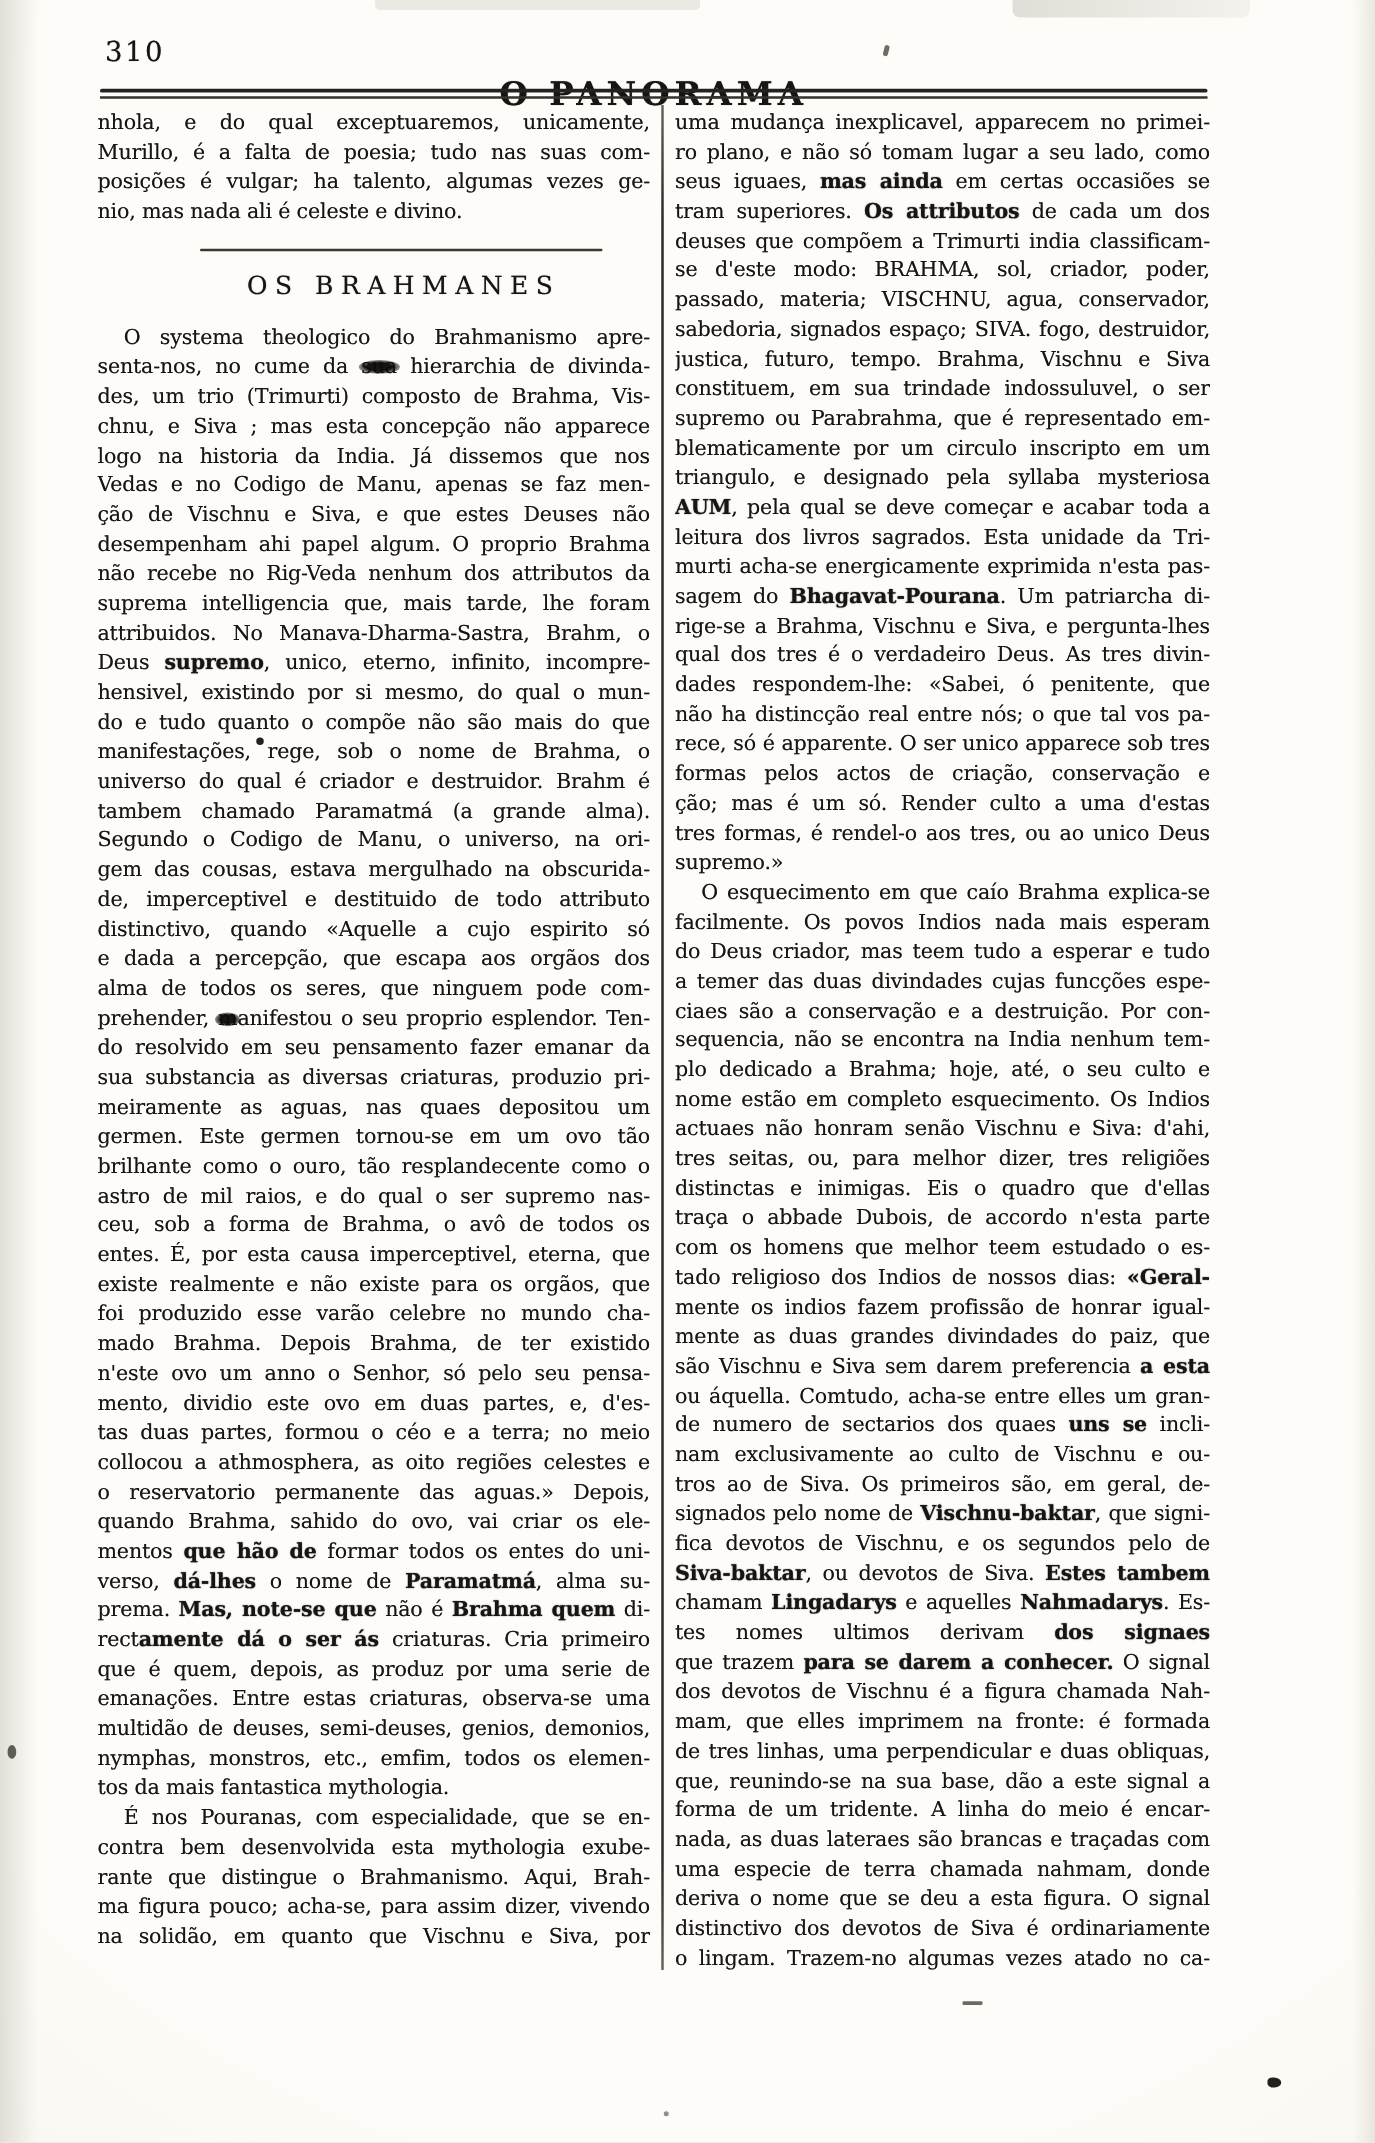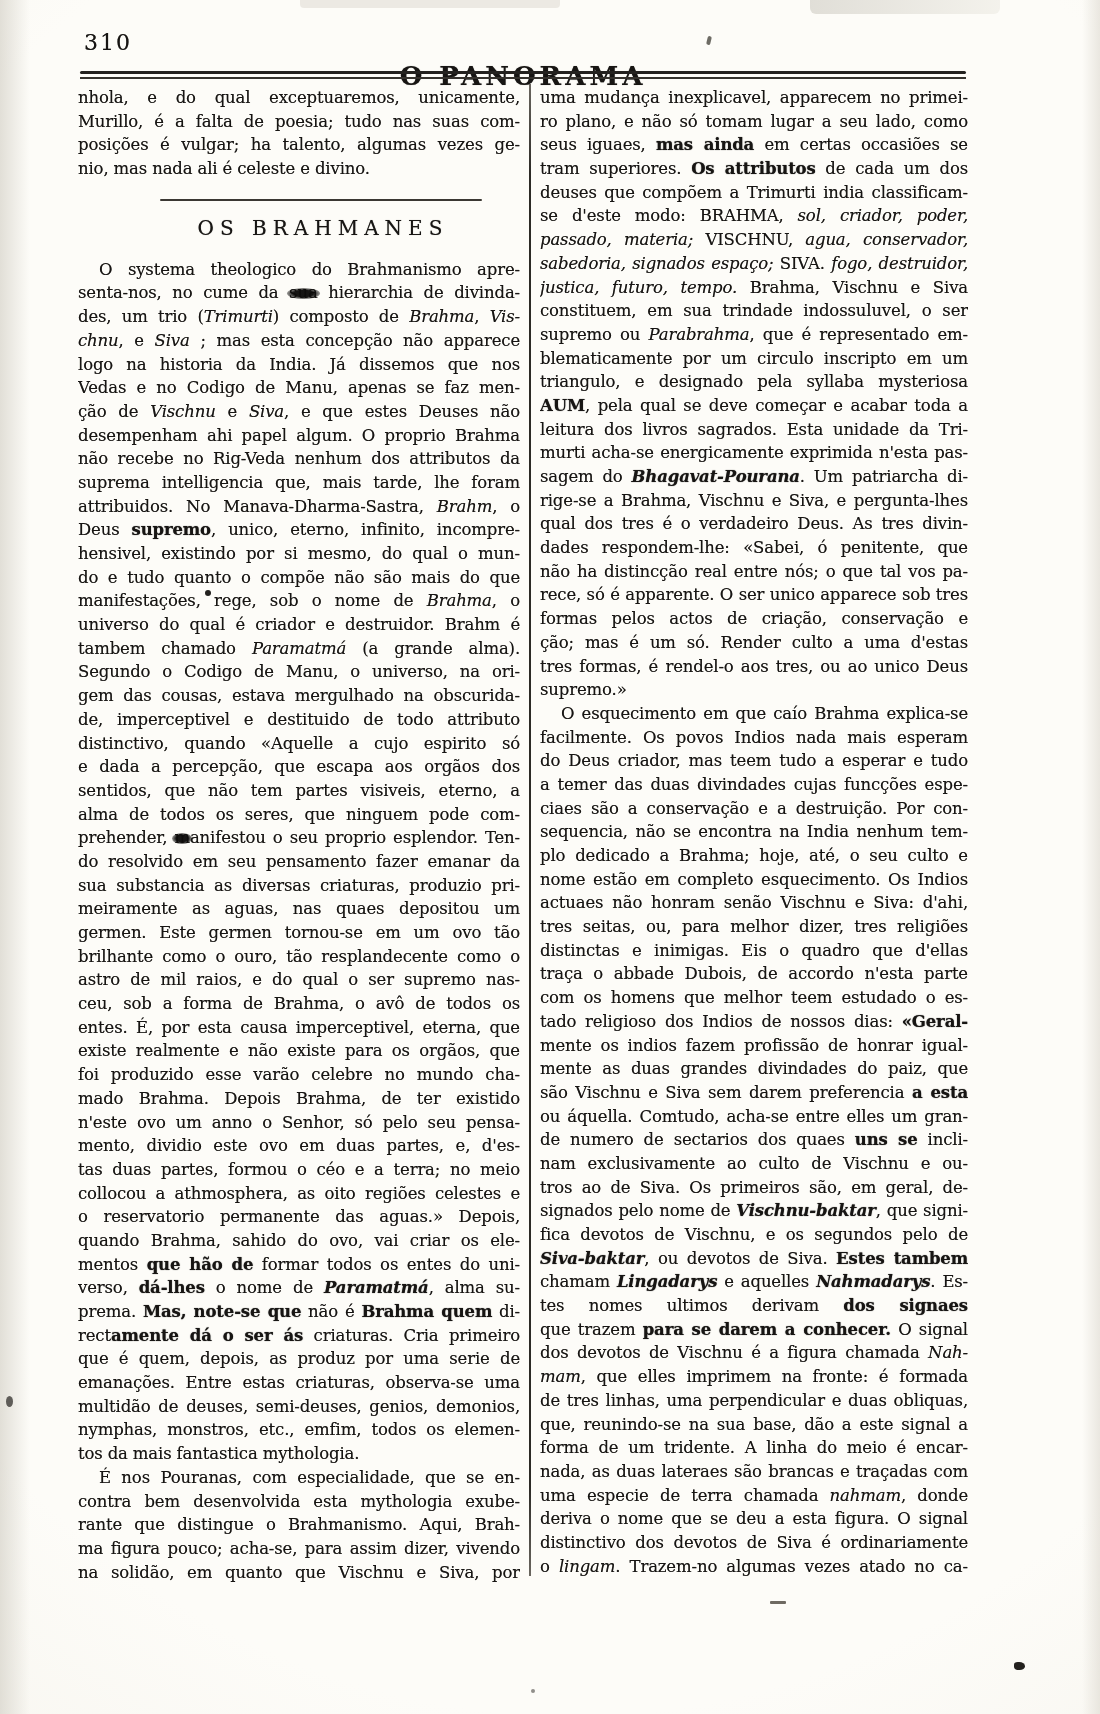--- a/index.html
+++ b/index.html
@@ -42,21 +42,21 @@
   .col-left{left:78px;width:442px;}
   .col-right{left:540px;width:428px;}
 
   .line{
     height:23.7px;line-height:23.7px;font-size:16.5px;letter-spacing:-0.15px;
     text-align:justify;text-align-last:justify;overflow:hidden;
     text-shadow:0 0 .5px rgba(22,20,18,.55);
   }
   .line.end{text-align-last:left;}
   .line.indent{text-indent:21px;}
-  .it{font-style:italic;}
+  .it{}
   .bd{font-weight:700;text-shadow:0 0 1px rgba(10,9,8,.75);}
   .blot{position:relative;}
   .blot::after{
     content:"";position:absolute;left:-2px;right:-2px;top:5px;bottom:3px;
     background:radial-gradient(ellipse,rgba(12,11,10,.96) 42%,rgba(12,11,10,.35) 74%,rgba(12,11,10,0) 100%);
     border-radius:50%;
   }
 
   .sep-rule{width:322px;height:2px;background:#3b3833;margin:18px auto 0;
     transform:translateX(22px);border-radius:1px;}
@@ -114,21 +114,20 @@
         <div class="line"><span>hensivel, existindo por si mesmo, do qual o mun-</span></div>
         <div class="line"><span>do e tudo quanto o compõe não são mais do que</span></div>
         <div class="line"><span>manifestações, rege, sob o nome de </span><span class="it">Brahma</span><span>, o</span></div>
         <div class="line"><span>universo do qual é criador e destruidor. Brahm é</span></div>
         <div class="line"><span>tambem chamado </span><span class="it">Paramatmá</span><span> (a grande alma).</span></div>
         <div class="line"><span>Segundo o Codigo de Manu, o universo, na ori-</span></div>
         <div class="line"><span>gem das cousas, estava mergulhado na obscurida-</span></div>
         <div class="line"><span>de, imperceptivel e destituido de todo attributo</span></div>
         <div class="line"><span>distinctivo, quando «Aquelle a cujo espirito só</span></div>
         <div class="line"><span>e dada a percepção, que escapa aos orgãos dos</span></div>
-        <div class="line"><span>sentidos, que não tem partes visiveis, eterno, a</span></div>
         <div class="line"><span>alma de todos os seres, que ninguem pode com-</span></div>
         <div class="line"><span>prehender, </span><span class="blot">m</span><span>anifestou o seu proprio esplendor. Ten-</span></div>
         <div class="line"><span>do resolvido em seu pensamento fazer emanar da</span></div>
         <div class="line"><span>sua substancia as diversas criaturas, produzio pri-</span></div>
         <div class="line"><span>meiramente as aguas, nas quaes depositou um</span></div>
         <div class="line"><span>germen. Este germen tornou-se em um ovo tão</span></div>
         <div class="line"><span>brilhante como o ouro, tão resplandecente como o</span></div>
         <div class="line"><span>astro de mil raios, e do qual o ser supremo nas-</span></div>
         <div class="line"><span>ceu, sob a forma de Brahma, o avô de todos os</span></div>
         <div class="line"><span>entes. É, por esta causa imperceptivel, eterna, que</span></div>

